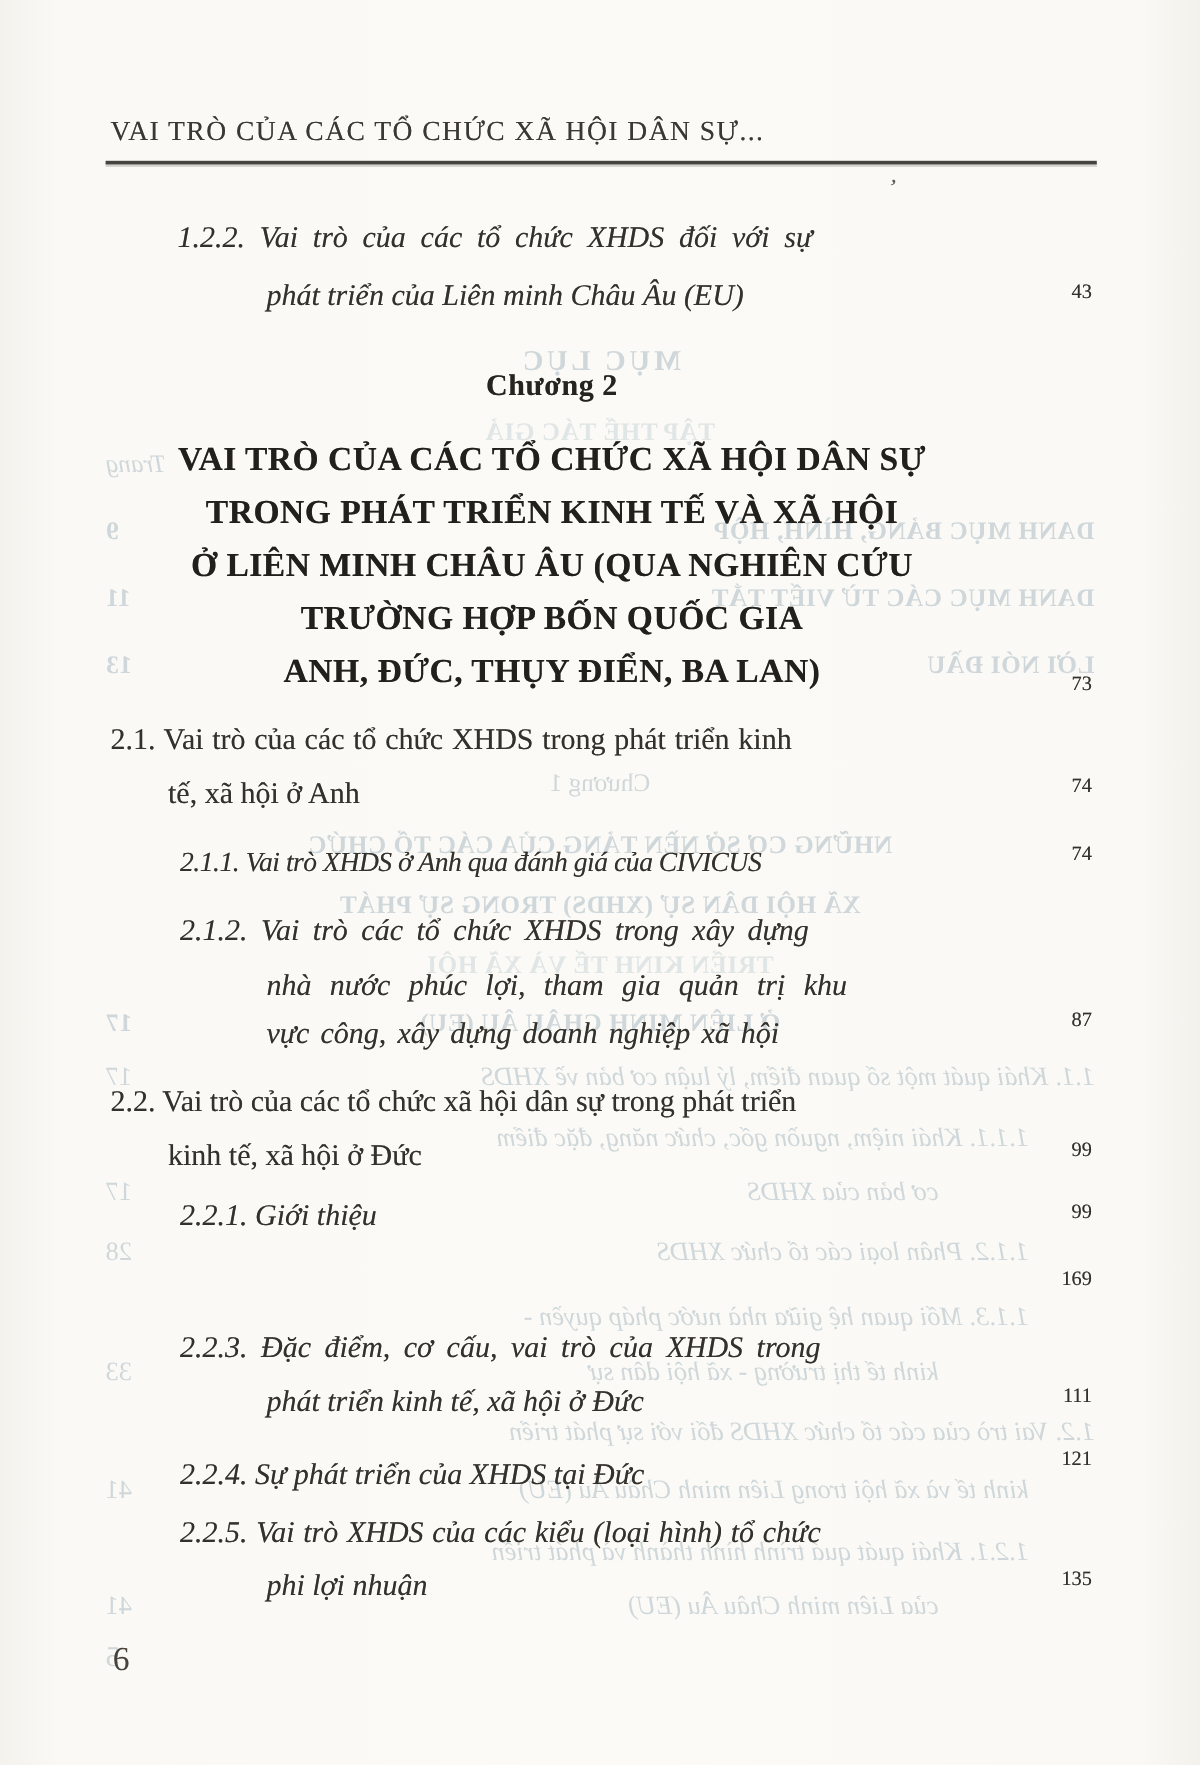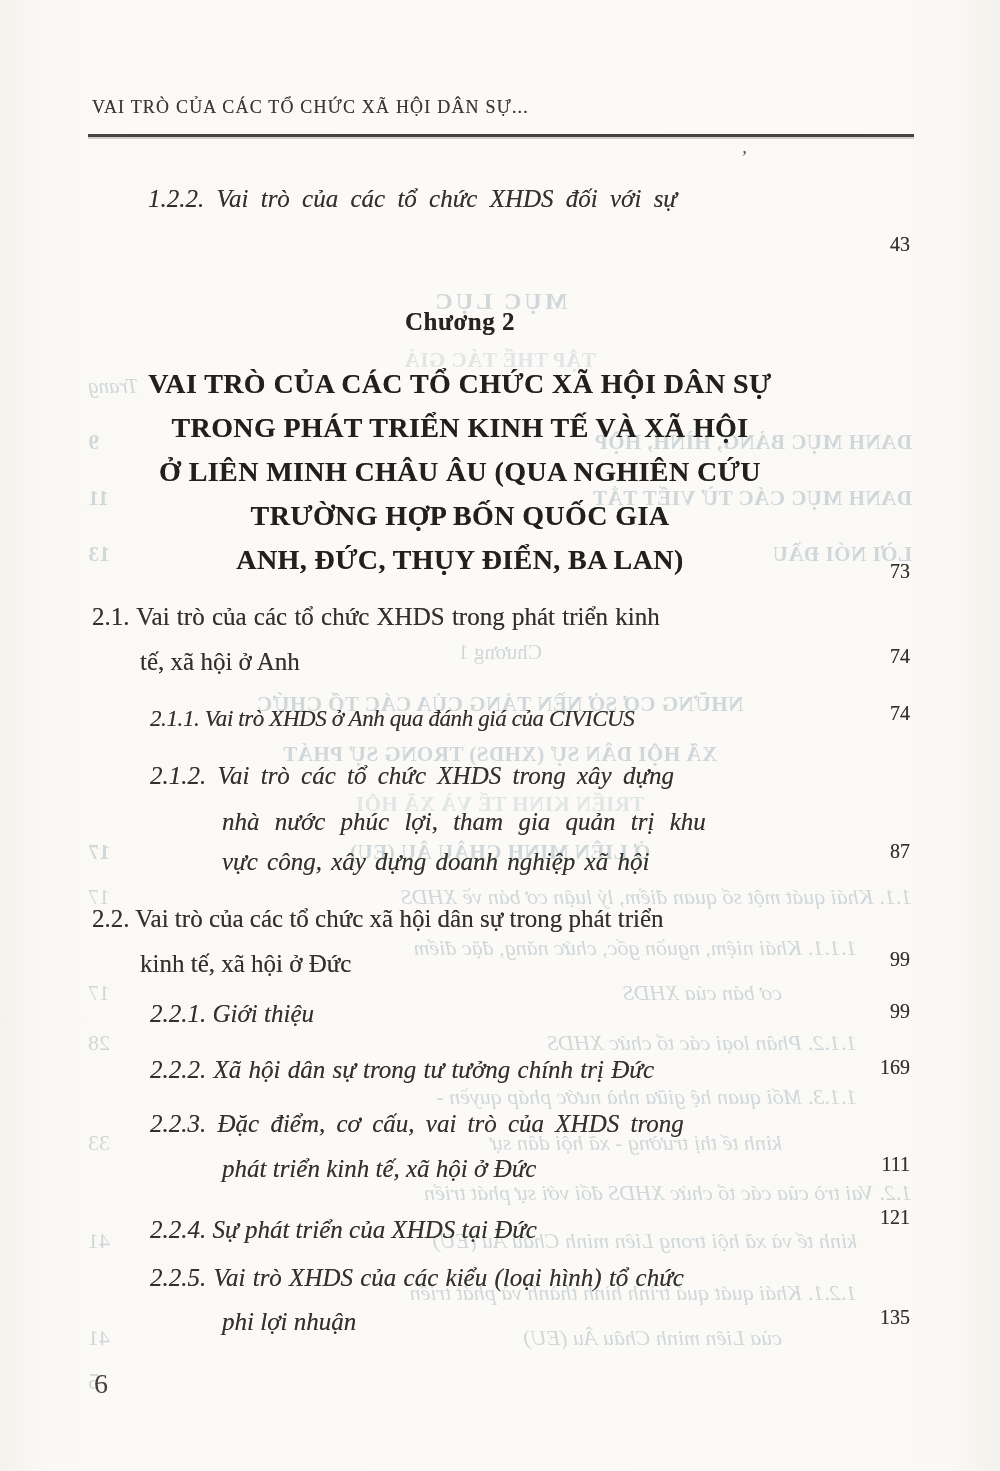--- a/index.html
+++ b/index.html
@@ -7,33 +7,33 @@
     position:relative;
     width:1000px;height:1471px;
     margin:0 auto;
     background:linear-gradient(90deg,#f3f2ed 0%,#faf9f5 5%,#fbfaf6 50%,#faf9f5 95%,#f2f1ec 100%);
     overflow:hidden;
     font-family:"Liberation Serif","DejaVu Serif",serif;
     color:#33312b;
   }
   .line{position:absolute;white-space:nowrap;line-height:1.15;
         text-shadow:0 0 .4px rgba(40,38,32,.55);}
-  .runhead{font-size:18px;letter-spacing:1.2px;color:#3a3833;}
+  .runhead{font-size:23px;letter-spacing:1.2px;color:#3a3833;}
   .rule{position:absolute;left:88px;right:86px;top:134px;height:3px;
         background:#45443f;box-shadow:0 2px 0 rgba(90,88,80,.25);}
   .stray{position:absolute;font-size:20px;color:#5c5a52;transform:rotate(12deg);}
   .main-e{font-size:25px;}
   .sub-e{font-size:25px;font-style:italic;}
   .cond{font-size:23px;letter-spacing:-0.4px;}
   .ws1{word-spacing:1px}.ws3{word-spacing:3px}.ws5{word-spacing:5px}
   .ws6{word-spacing:6px}.ws9{word-spacing:9px}
   .titlebox{left:90px;width:740px;text-align:center;}
   .chap{font-size:25px;font-weight:700;letter-spacing:.5px;color:#262420;}
   .btitle{font-size:28px;font-weight:700;letter-spacing:.4px;color:#22201c;}
-  .pnum{position:absolute;right:90px;font-size:20px;text-align:right;
+  .pnum{position:absolute;right:90px;font-size:17px;text-align:right;
         text-shadow:0 0 .4px rgba(40,38,32,.55);}
   .folio{position:absolute;left:94px;top:1368px;font-size:28px;color:#45433c;}
   
   .ghost{position:absolute;left:88px;right:88px;top:0;bottom:0;
          transform:scaleX(-1);
          color:#b5c3ca;opacity:.62;filter:blur(.55px);
          pointer-events:none;}
   .grow{position:absolute;left:0;right:0;white-space:nowrap;font-size:22px;}
   .grow .gt{display:inline-block;}
   .grow .gp{position:absolute;right:0;top:0;font-style:normal;}
@@ -74,20 +74,21 @@
     <div class="grow git gl2" style="top:1280px"><span class="gt">1.2.1. Khái quát quá trình hình thành và phát triển</span></div>
     <div class="grow git gl3" style="top:1325px"><span class="gt">của Liên minh Châu Âu (EU)</span><span class="gp">41</span></div>
     <div class="grow gr" style="top:1368px;font-size:24px"><span class="gt">5</span></div>
   </div>
 
   <div class="line runhead" style="top:97px;left:92px">VAI TRÒ CỦA CÁC TỔ CHỨC XÃ HỘI DÂN SỰ...</div>
   <div class="rule"></div>
   <span class="stray" style="top:146px;left:740px">’</span>
 
   <div class="line sub-e ws6" style="top:185px;left:148px">1.2.2. Vai trò của các tổ chức XHDS đối với sự</div>
+  <div class="line sub-e" style="top:233px;left:222px">phát triển của Liên minh Châu Âu (EU)</div>
   <div class="pnum" style="top:233px">43</div>
 
   <div class="line titlebox chap" style="top:308px">Chương 2</div>
   <div class="line titlebox btitle" style="top:412px">TRONG PHÁT TRIỂN KINH TẾ VÀ XÃ HỘI</div>
   <div class="line titlebox btitle" style="top:368px">VAI TRÒ CỦA CÁC TỔ CHỨC XÃ HỘI DÂN SỰ</div>
   <div class="line titlebox btitle" style="top:456px">Ở LIÊN MINH CHÂU ÂU (QUA NGHIÊN CỨU</div>
   <div class="line titlebox btitle" style="top:500px">TRƯỜNG HỢP BỐN QUỐC GIA</div>
   <div class="line titlebox btitle" style="top:544px">ANH, ĐỨC, THỤY ĐIỂN, BA LAN)</div>
   <div class="pnum" style="top:560px">73</div>
 
@@ -103,21 +104,20 @@
   <div class="line sub-e ws9" style="top:808px;left:222px">nhà nước phúc lợi, tham gia quản trị khu</div>
   <div class="pnum" style="top:840px">87</div>
 
   <div class="line main-e" style="top:905px;left:92px">2.2. Vai trò của các tổ chức xã hội dân sự trong phát triển</div>
   <div class="line main-e" style="top:950px;left:140px">kinh tế, xã hội ở Đức</div>
   <div class="pnum" style="top:948px">99</div>
 
   <div class="line sub-e" style="top:1000px;left:150px">2.2.1. Giới thiệu</div>
   <div class="pnum" style="top:1000px">99</div>
 
-  <div class="line sub-e ws1" style="top:1056px;left:150px">2.2.2. Xã hội dân sự trong tư tưởng chính trị Đức</div>
   <div class="pnum" style="top:1056px">169</div>
 
   <div class="line sub-e ws5" style="top:1110px;left:150px">2.2.3. Đặc điểm, cơ cấu, vai trò của XHDS trong</div>
   <div class="line sub-e" style="top:1155px;left:222px">phát triển kinh tế, xã hội ở Đức</div>
   <div class="pnum" style="top:1153px">111</div>
 
   <div class="line sub-e" style="top:1216px;left:150px">2.2.4. Sự phát triển của XHDS tại Đức</div>
   <div class="pnum" style="top:1206px">121</div>
 
   <div class="line sub-e ws1" style="top:1264px;left:150px">2.2.5. Vai trò XHDS của các kiểu (loại hình) tổ chức</div>

